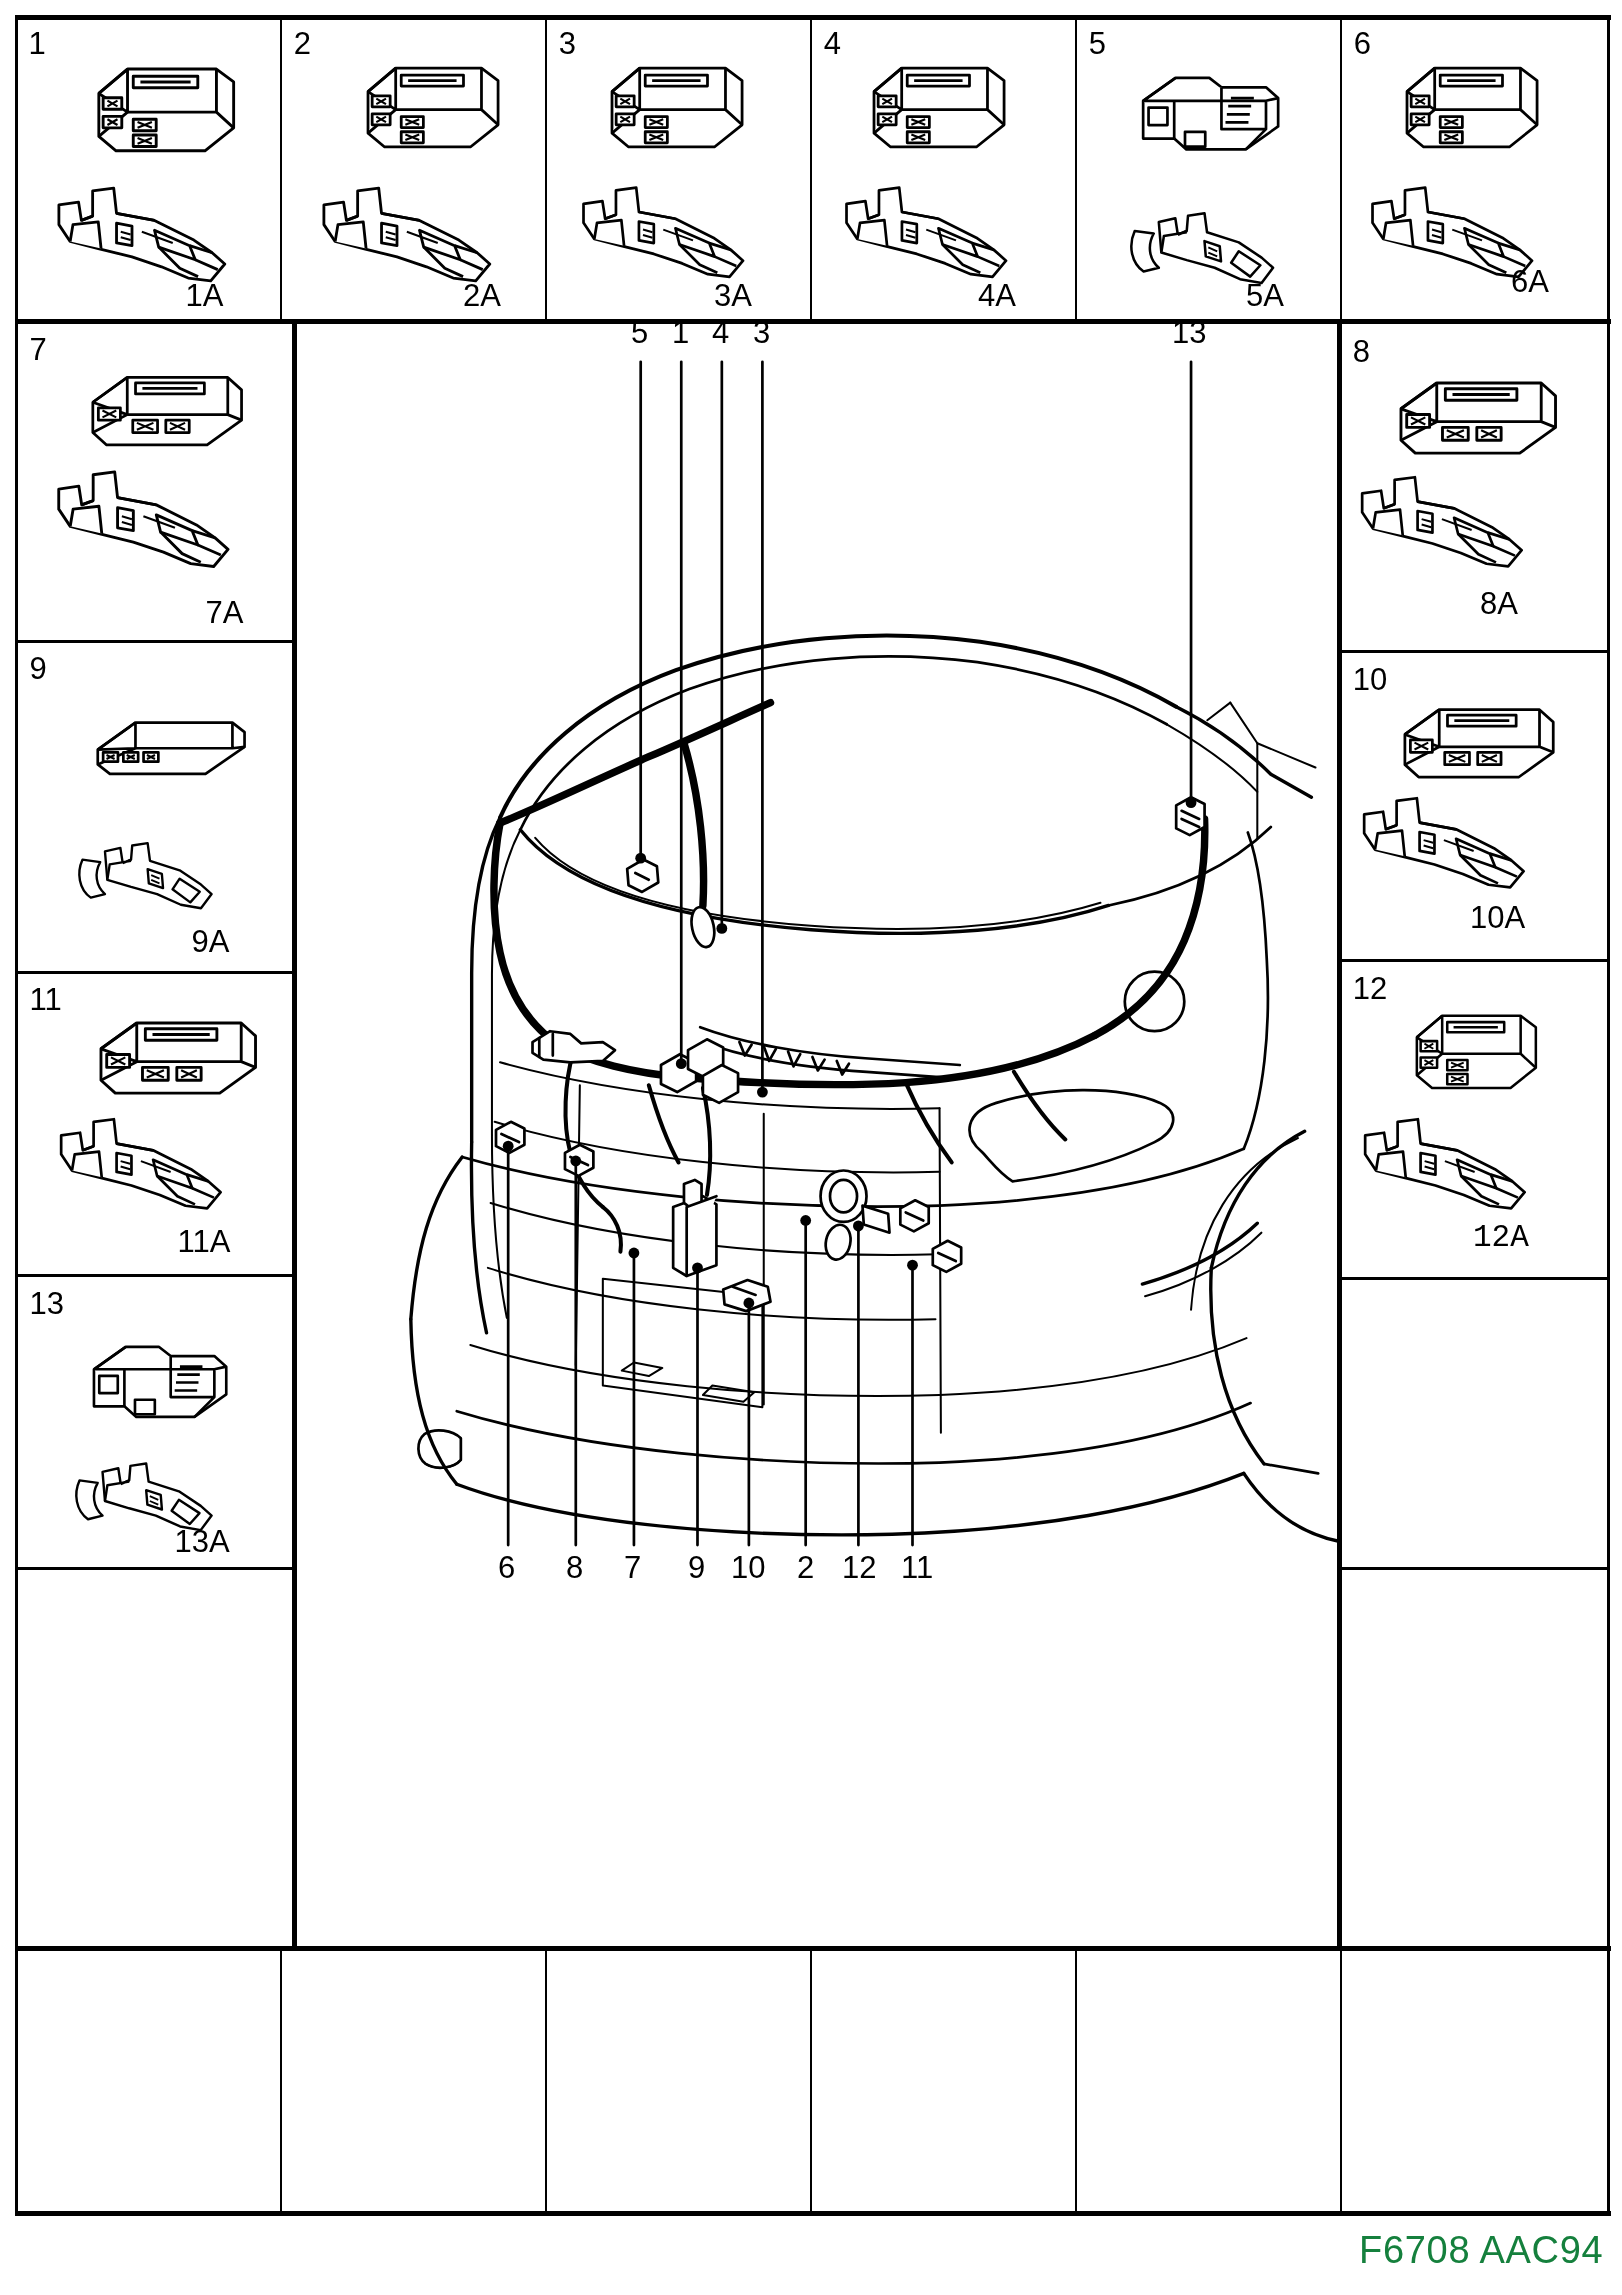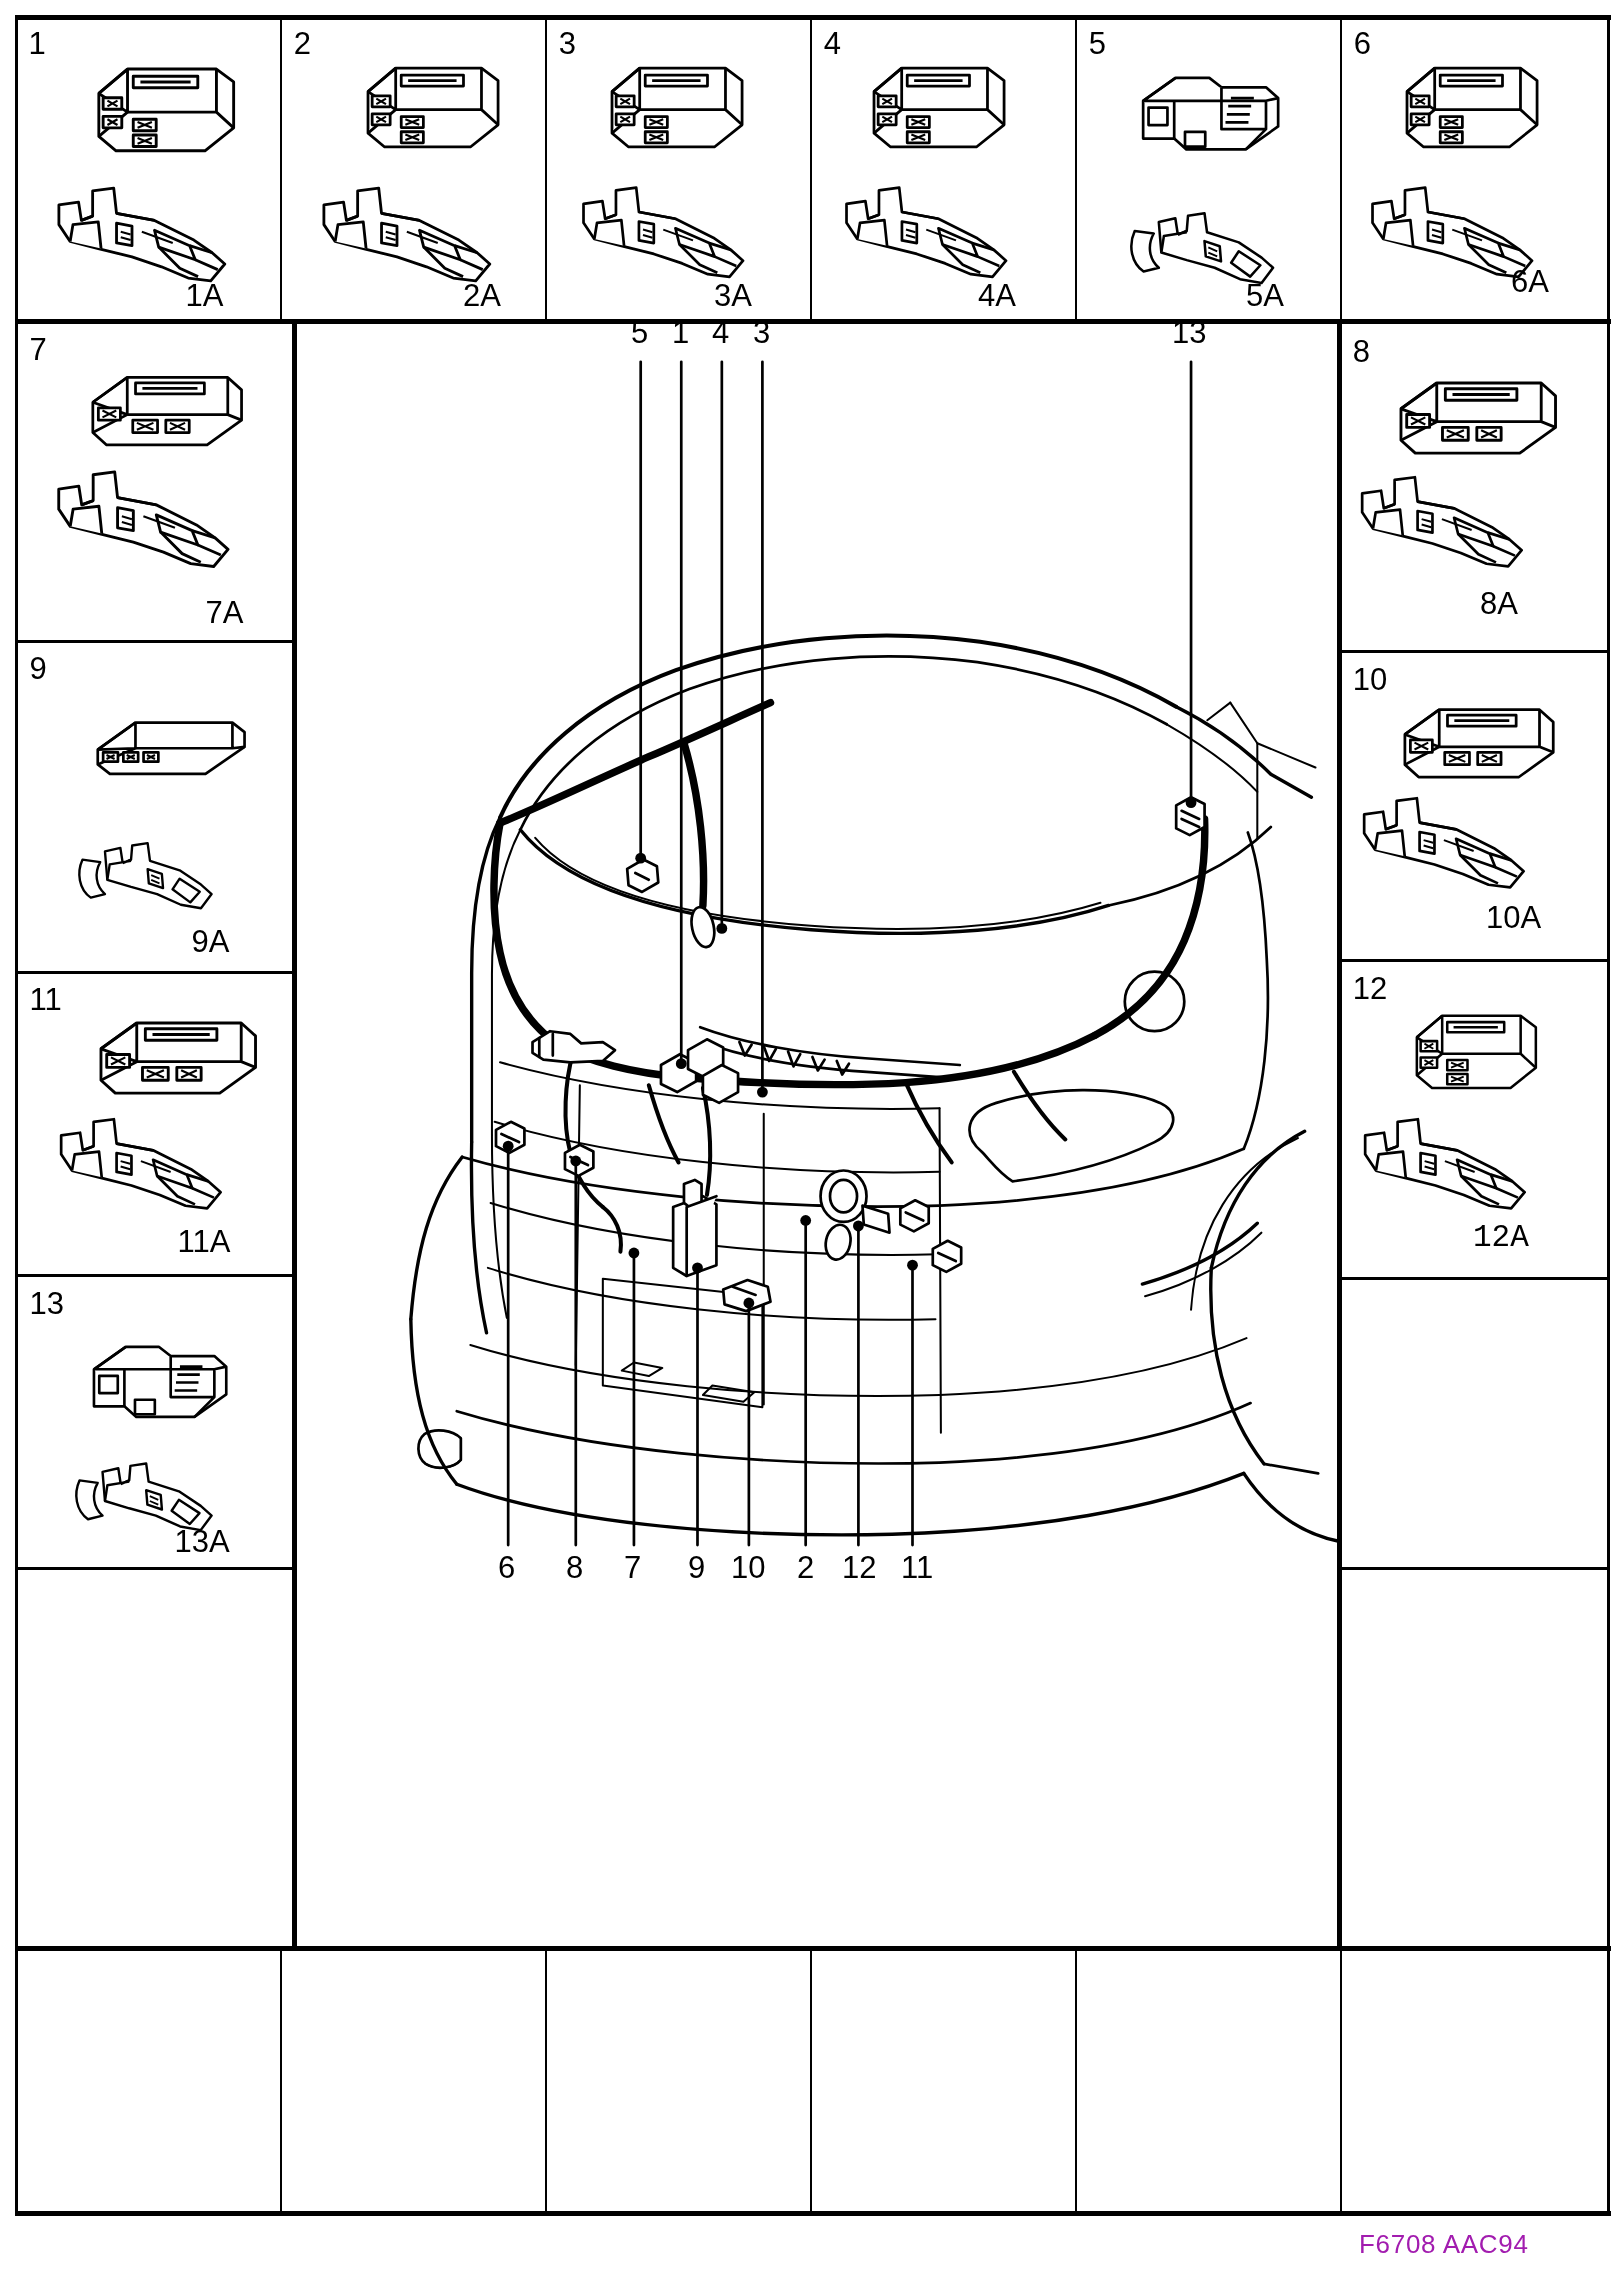--- a/index.html
+++ b/index.html
@@ -40,22 +40,22 @@
   .art svg { display: block; }
   
   #center-panel { position: absolute; }
   .callout-num {
     position: absolute;
     font-size: 31px; color: #000; line-height: 1;
     font-family: "Liberation Sans", sans-serif;
   }
   #figcode {
     position: absolute;
-    font-size: 26px;
-    color: #a21caf;
+    font-size: 38px;
+    color: #15803d;
     letter-spacing: 0.7px;
     font-family: "Liberation Sans", sans-serif;
   }
 </style>
 </head>
 <body>
 
 <div id="page">
 
   <div class="hline" style="left:15px;  top:15px;   width:1596px; height:4.7px;"></div>
@@ -412,21 +412,21 @@
           </g>
         </svg>
     </div>
     <div class="art" style="left:9.5px; top:133px;">
       <svg width="196" height="115" viewBox="0 0 290 170">
           <g transform="translate(4,4) scale(1.0)">
             <use href="#sym-terminal"></use>
           </g>
         </svg>
     </div>
-    <div class="cell-label" style="left:128px; top:249px;margin-left:16px;">10A</div>
+    <div class="cell-label" style="left:128px; top:249px;">10A</div>
   </div>
 
   <div class="cell" style="left:1342px; top:961px; width:266px; height:315px;">
     <div class="cell-num" style="left:10.8px; top:12px;">12</div>
     <div class="art" style="left:64px; top:37px;">
       <svg width="156" height="101" viewBox="0 0 230 150">
           <g transform="translate(4,2) scale(0.94)">
             <use href="#sym-housing"></use>
           </g>
         </svg>

